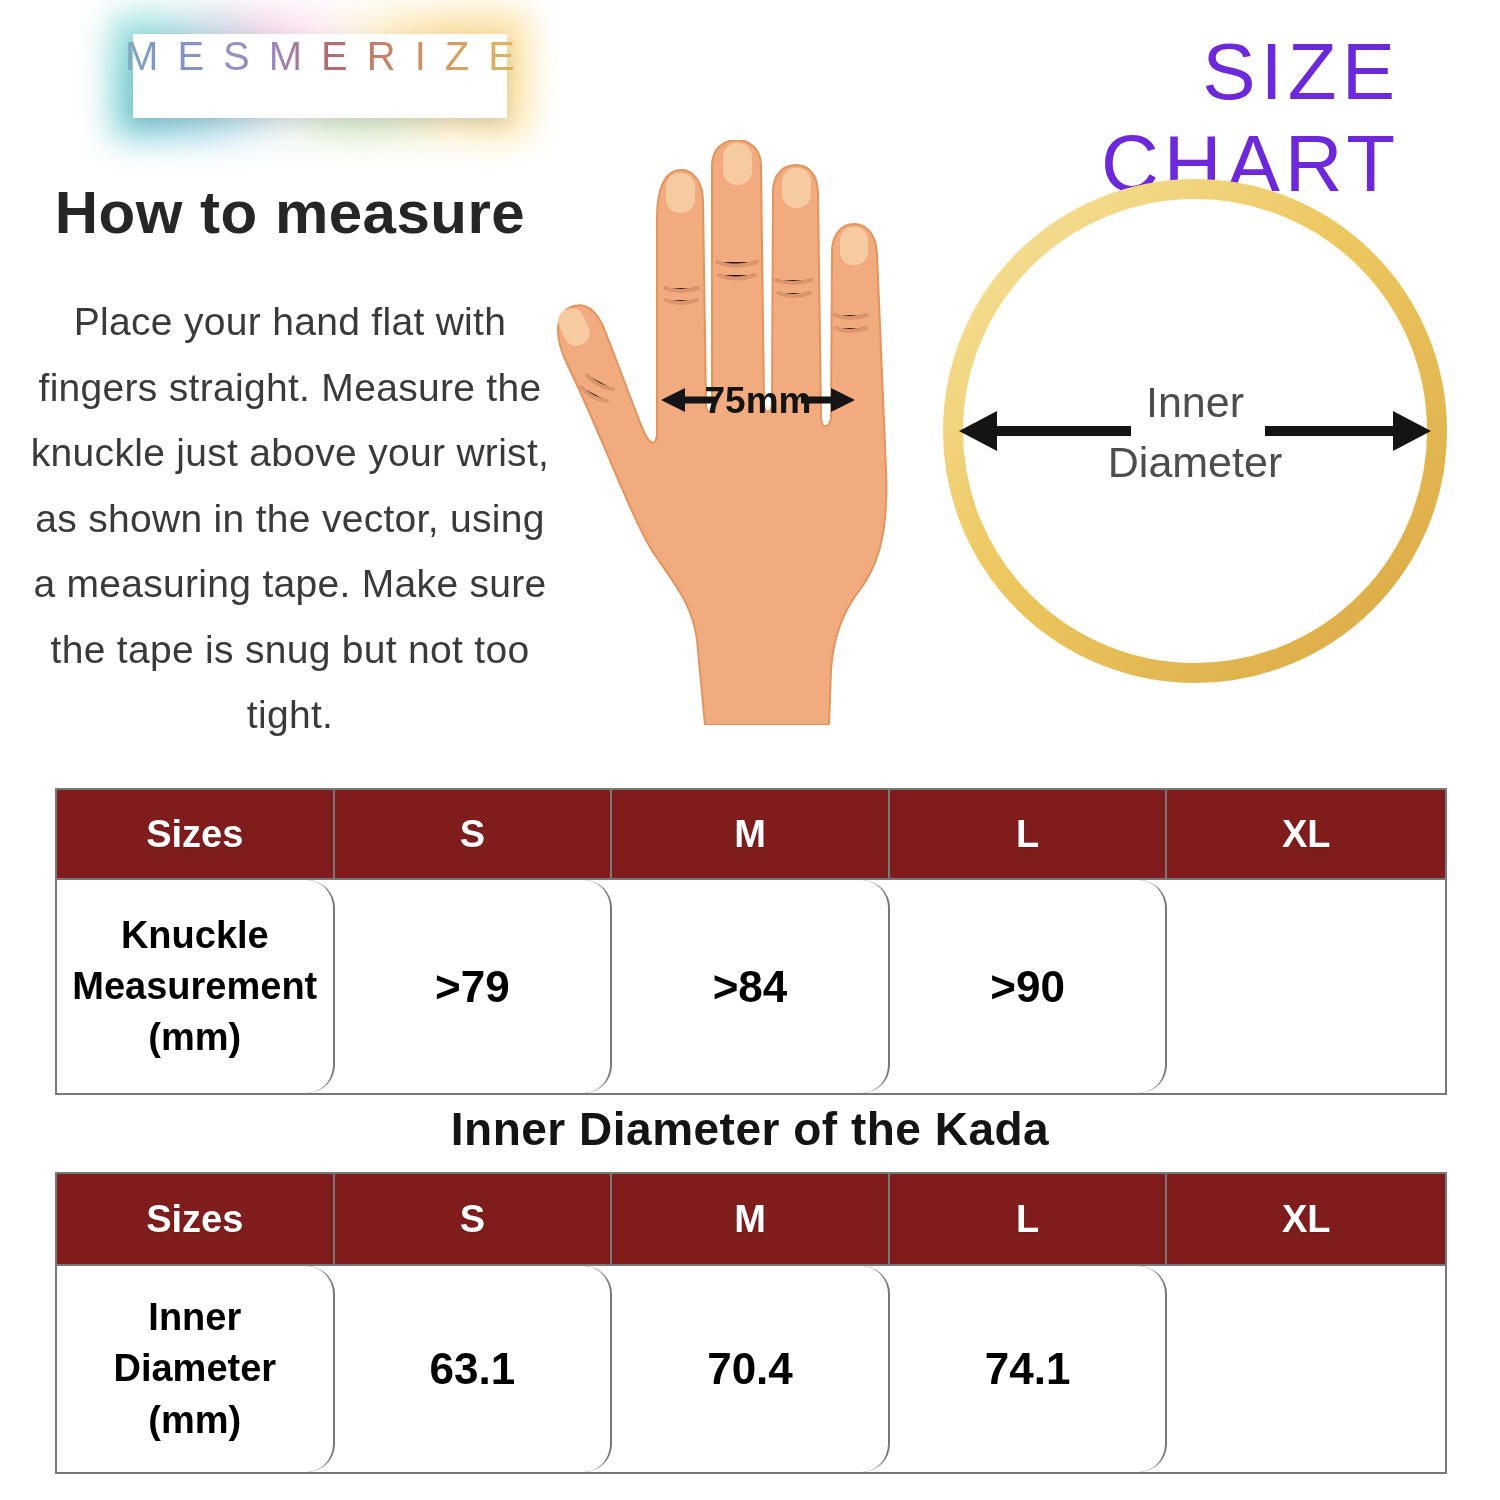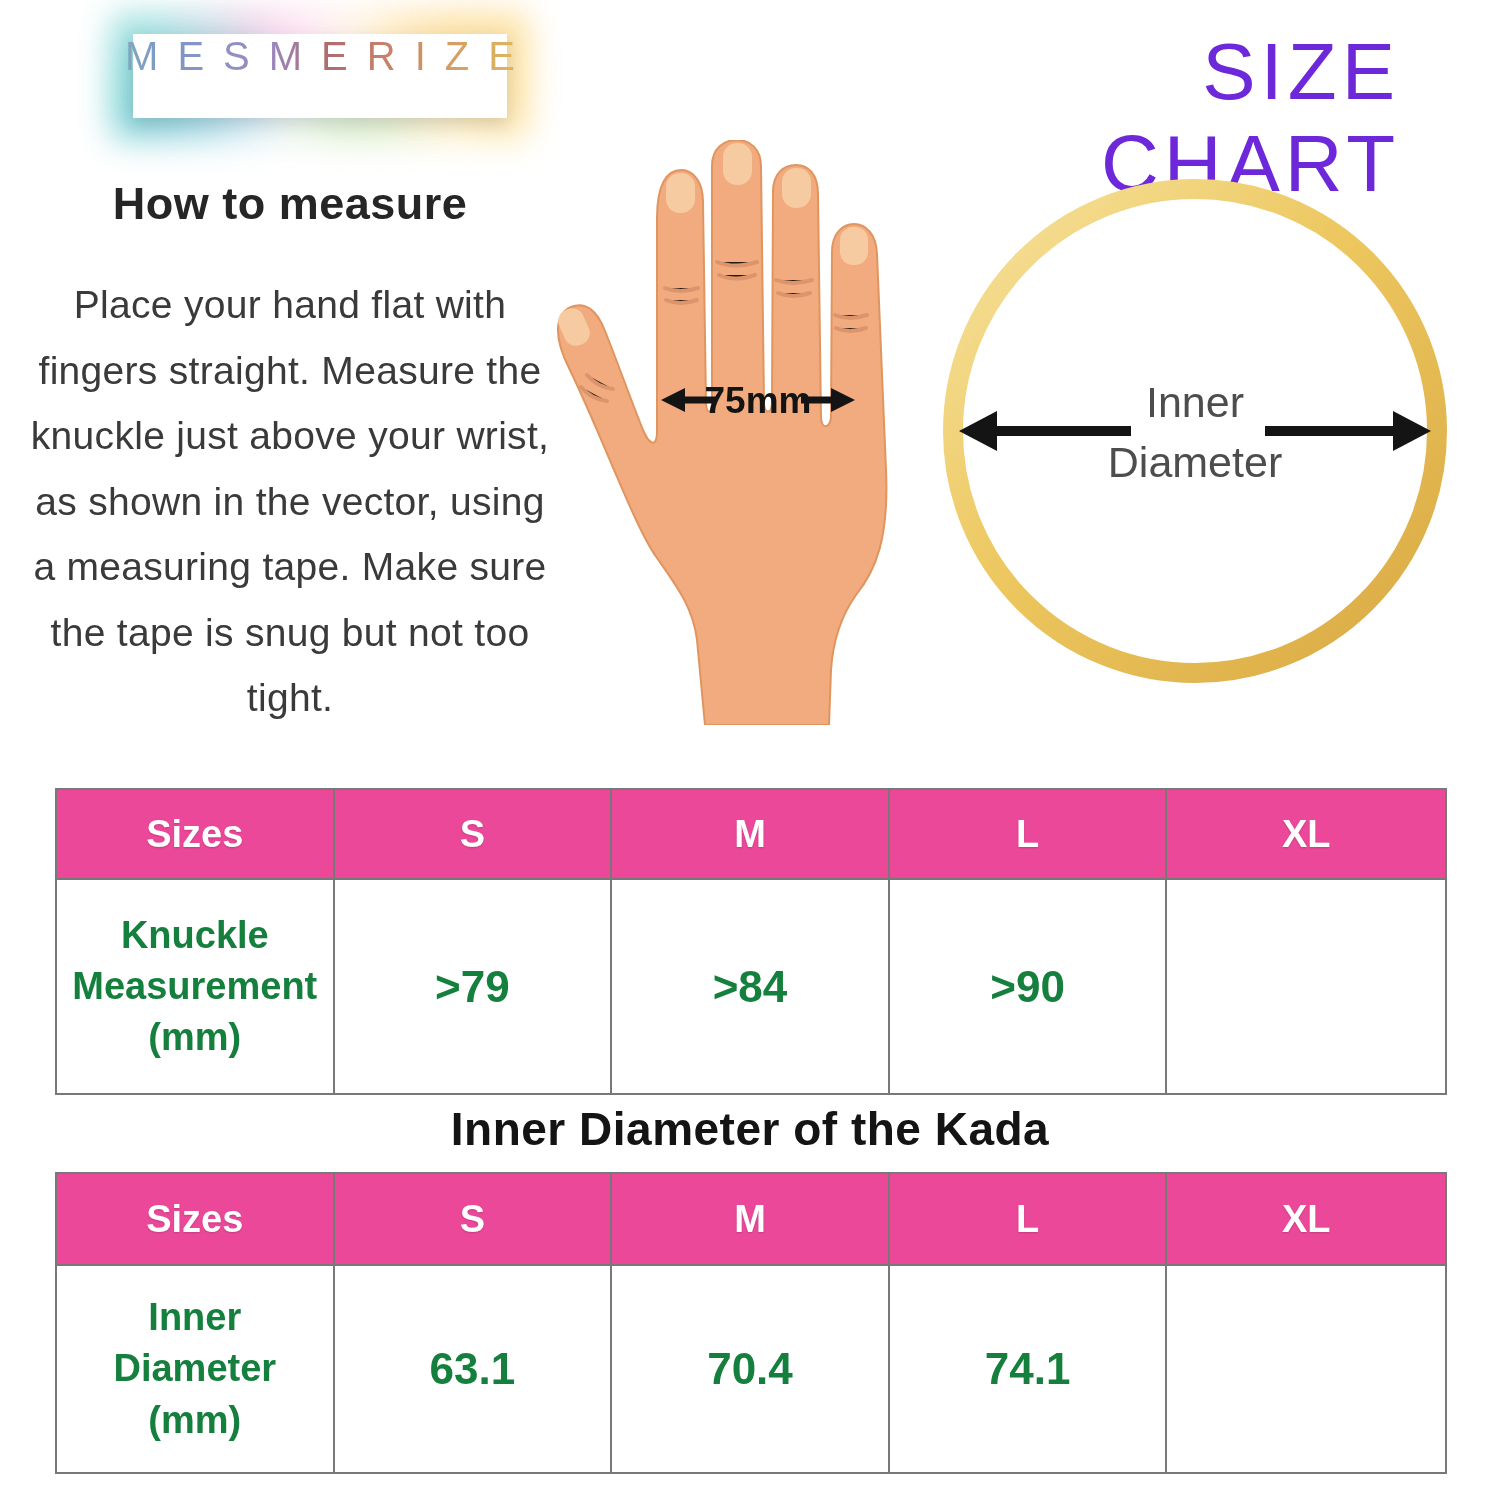--- a/index.html
+++ b/index.html
@@ -36,21 +36,21 @@
 
   
   .page-title {
     position:absolute; left:890px; top:26px; width:510px;
     text-align:right; font-size:80px; font-weight:200; letter-spacing:5px;
     color:#6d28d9;
   }
 
   
   .measure-col { position:absolute; left:28px; top:178px; width:524px; text-align:center; }
-  .measure-heading { font-size:45px; font-weight:700; color:#262626; letter-spacing:0.5px; }
+  .measure-heading { font-size:60px; font-weight:700; color:#262626; letter-spacing:0.5px; }
   .measure-body {
     margin-top:42px; font-size:39px; font-weight:300; color:#3a3a3a;
     line-height:1.68; letter-spacing:0.3px;
   }
 
   
   .hand-svg { position:absolute; left:545px; top:140px; }
   .ring-svg { position:absolute; left:935px; top:165px; }
   .svg-label { font-family:"Liberation Sans", sans-serif; }
 
@@ -69,26 +69,26 @@
     border:2px solid #787878; background:#ffffff;
   }
   .table-1 { top:788px; }
   .table-2 { top:1172px; }
   .st-cell {
     display:flex; align-items:center; justify-content:center; text-align:center;
     border-right:2px solid #787878;
   }
   .st-cell:nth-child(5n) { border-right:none; }
   .st-head {
-    background:#ec4899; color:#ffffff; font-weight:700; font-size:38px;
+    background:#7f1d1d; color:#ffffff; font-weight:700; font-size:38px;
     height:90px; border-bottom:2px solid #787878;
     text-shadow:0 1px 2px rgba(0,0,0,.18);
   }
   .table-2 .st-head { height:92px; }
-  .st-body { color:#15803d; font-weight:700; font-size:44px; height:213px; }
+  .st-body { color:#000000; font-weight:700; font-size:44px; height:213px;border-radius:28px; }
   .table-2 .st-body { height:206px; }
   .st-rowlabel { font-size:38px; line-height:1.35; padding:0 14px; }
 </style>
 </head>
 <body>
 
 <div class="canvas">
 
   <div class="logo-wrap">
     <div class="logo-glow"></div>

